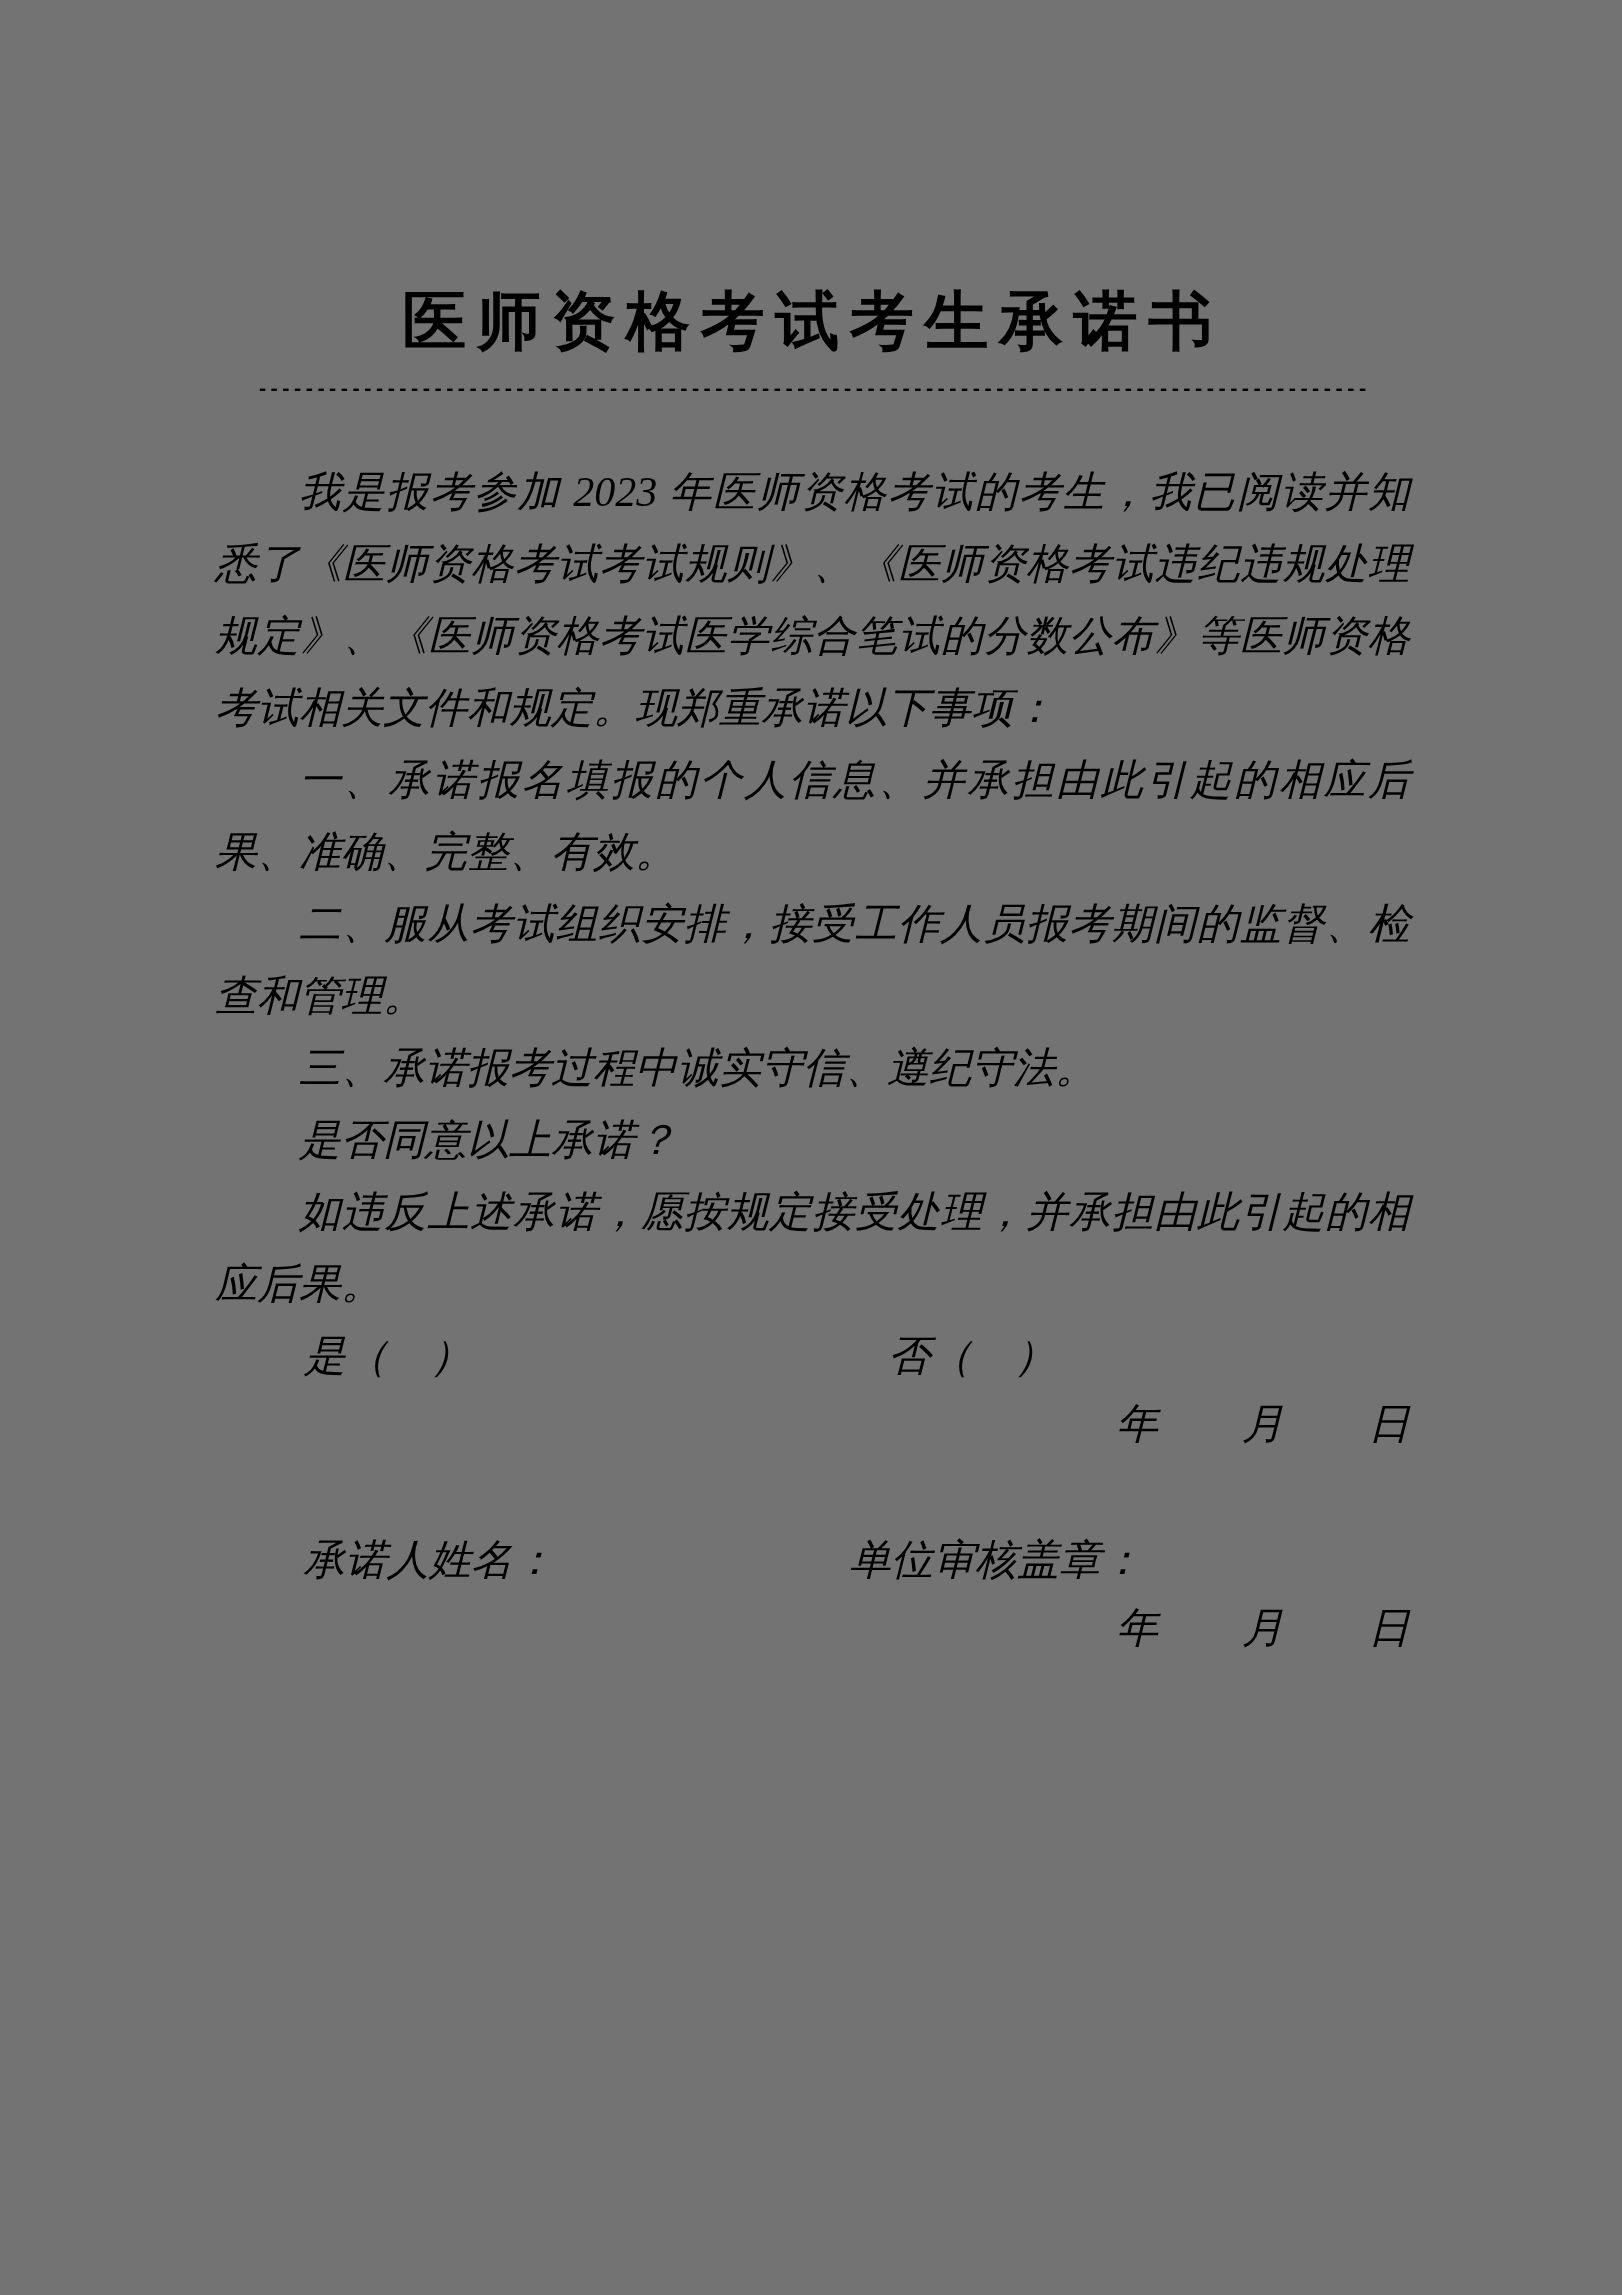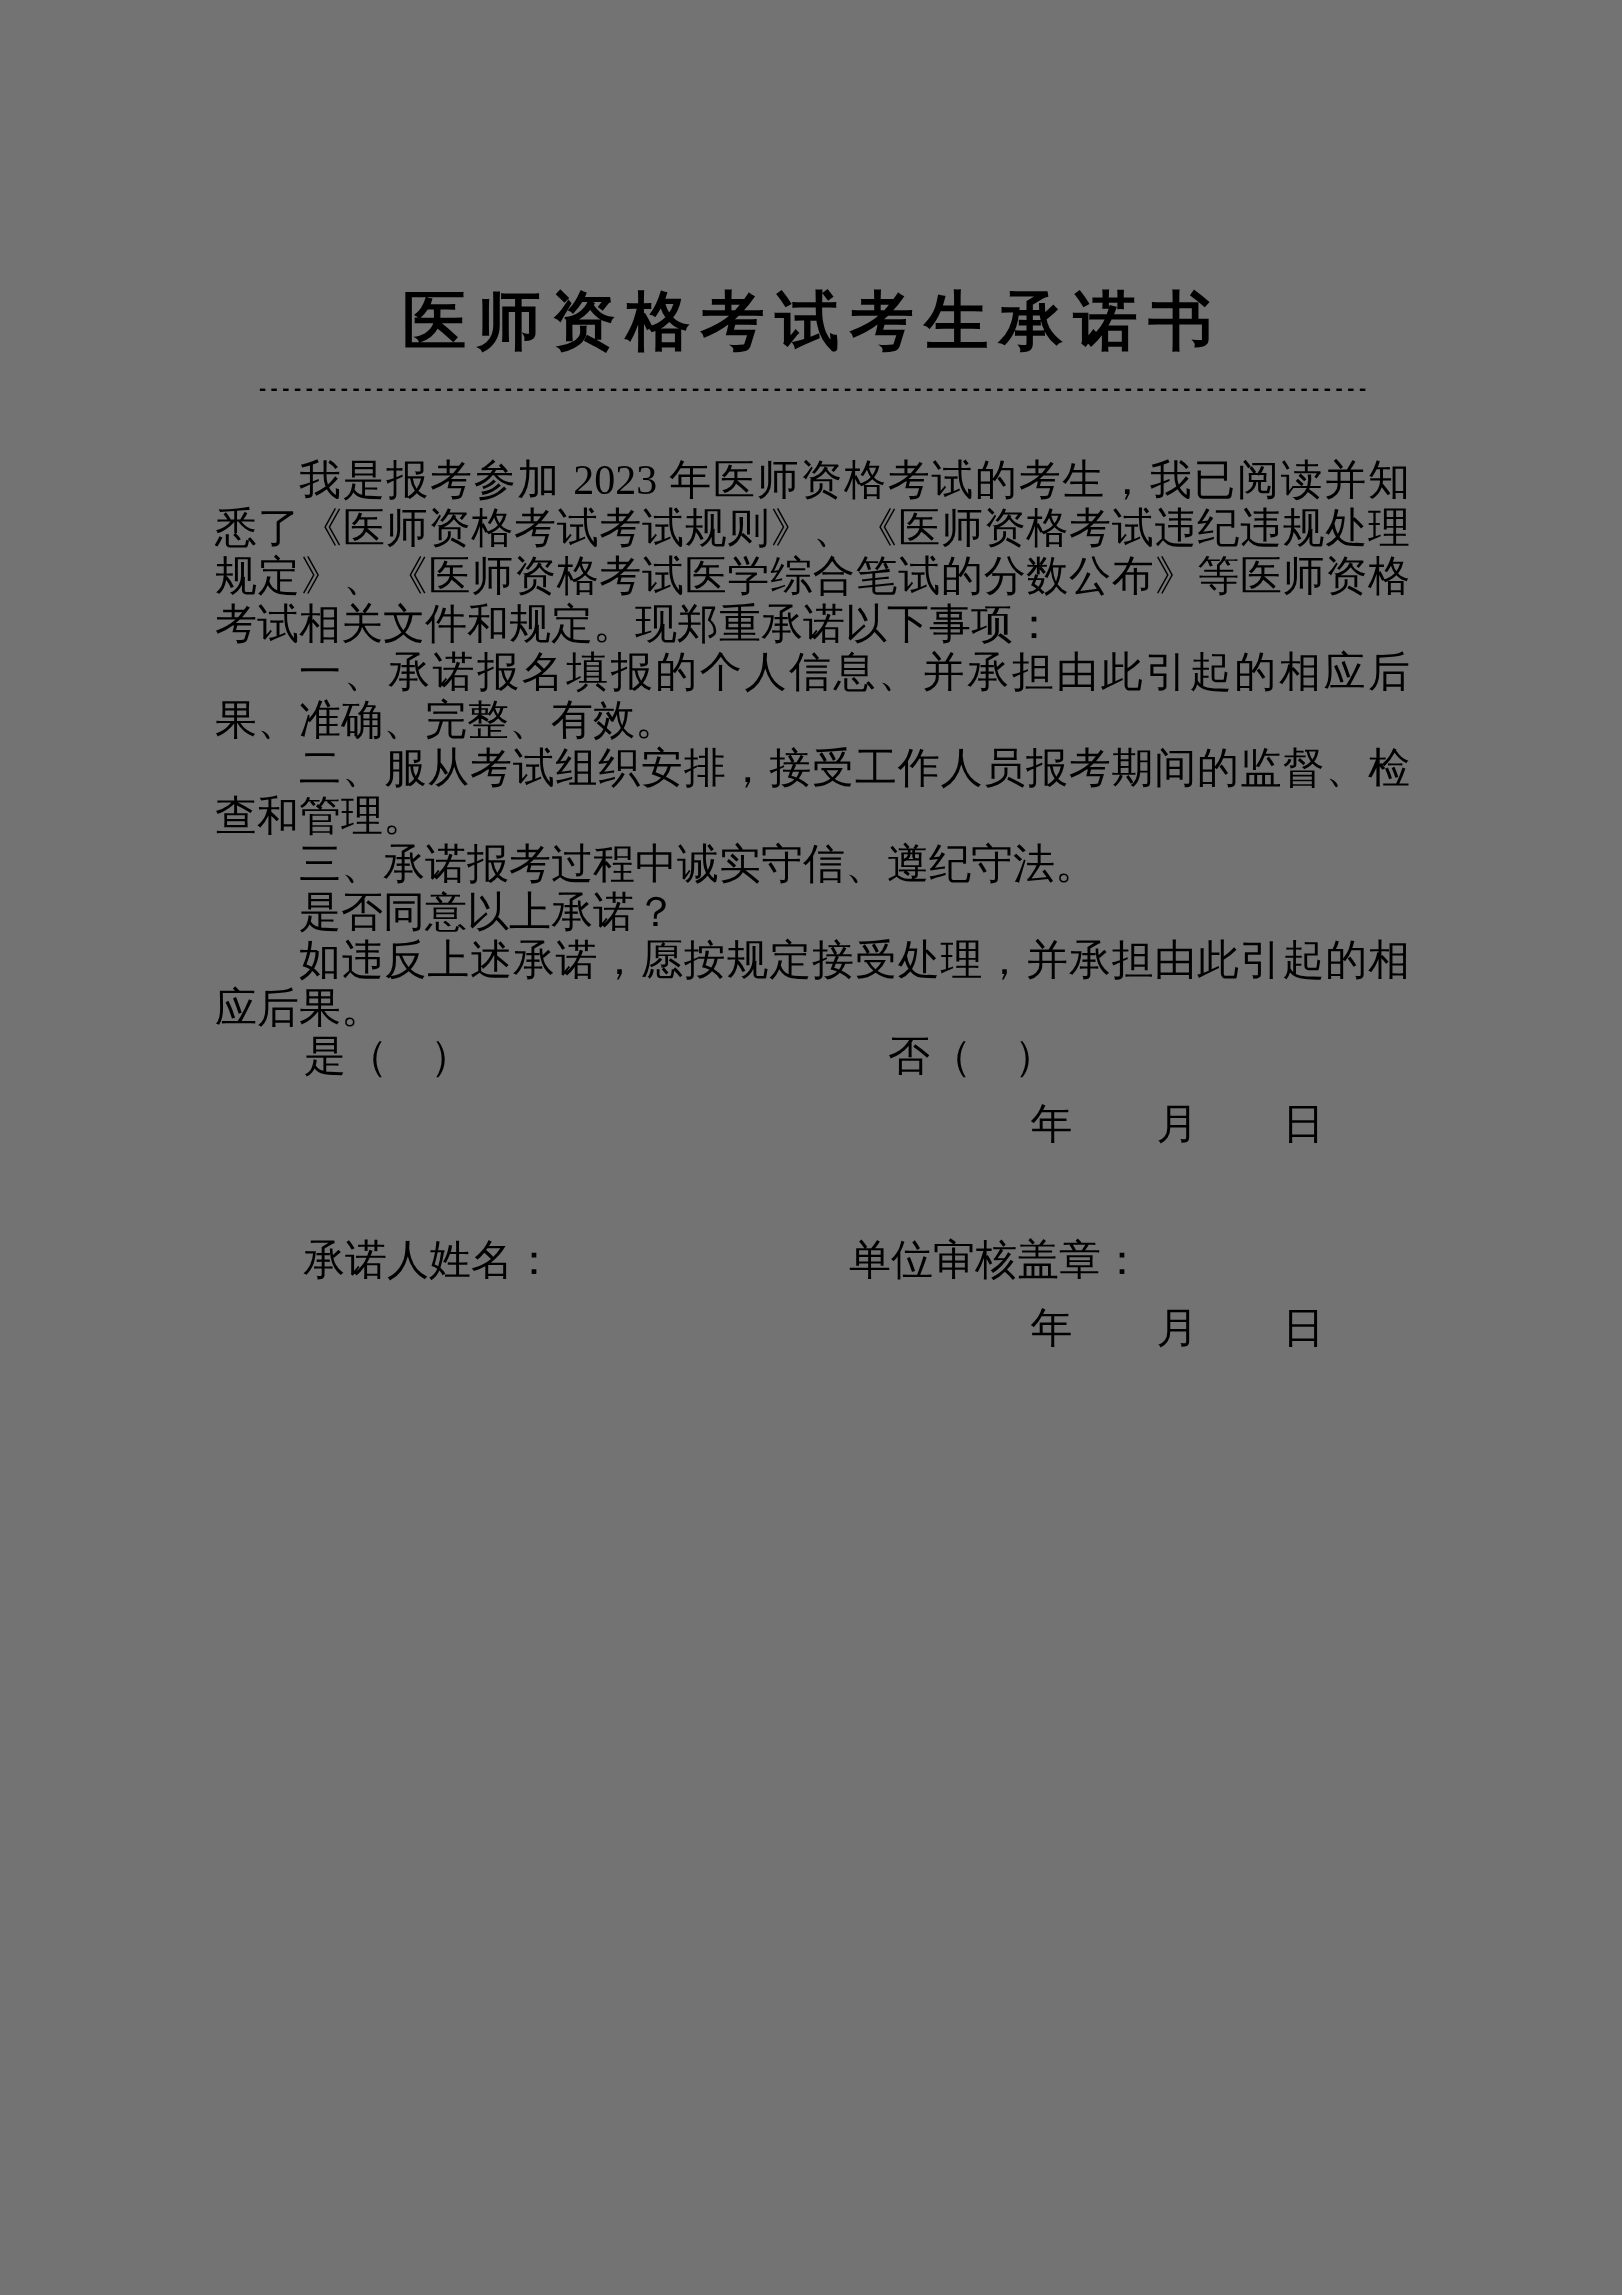--- a/index.html
+++ b/index.html
@@ -32,34 +32,35 @@
     font-size: 19.5px;
     font-weight: bold;
     line-height: 21px;
     text-align: center;
     white-space: nowrap;
     overflow: hidden;
   }
   .body-text {
     margin-top: 55px;
     font-size: 42px;
-    line-height: 48px;
+    line-height: 72px;
     text-align: justify;
+    font-style: italic;
   }
   .body-text p { margin: 0; }
   .para { text-indent: 2em; }
   .gap-top { margin-top: 68px; }
   .yesno { position: relative; height: 68px; text-align: left; }
   .yesno .yes { position: absolute; left: 89px; white-space: pre; }
   .yesno .no  { position: absolute; left: 673px; white-space: pre; }
   .sign-row { position: relative; height: 68px; text-align: left; }
   .sign-row .l1 { position: absolute; left: 88px; white-space: pre; }
   .sign-row.row1 .l2 { position: absolute; left: 544px; white-space: pre; }
   .sign-row.row2 .l2 { position: absolute; left: 634px; white-space: pre; text-align: center; }
-  .date-row { height: 68px; padding-left: 730px; white-space: pre; text-align: center; }
+  .date-row { height: 68px; padding-left: 730px; white-space: pre; text-align: right; }
 </style>
 </head>
 <body>
 
 <div class="page">
   <div class="content">
 
     <div class="title">医师资格考试考生承诺书</div>
 
     <div class="divider">-----------------------------------------------------------------------------------------------</div>

